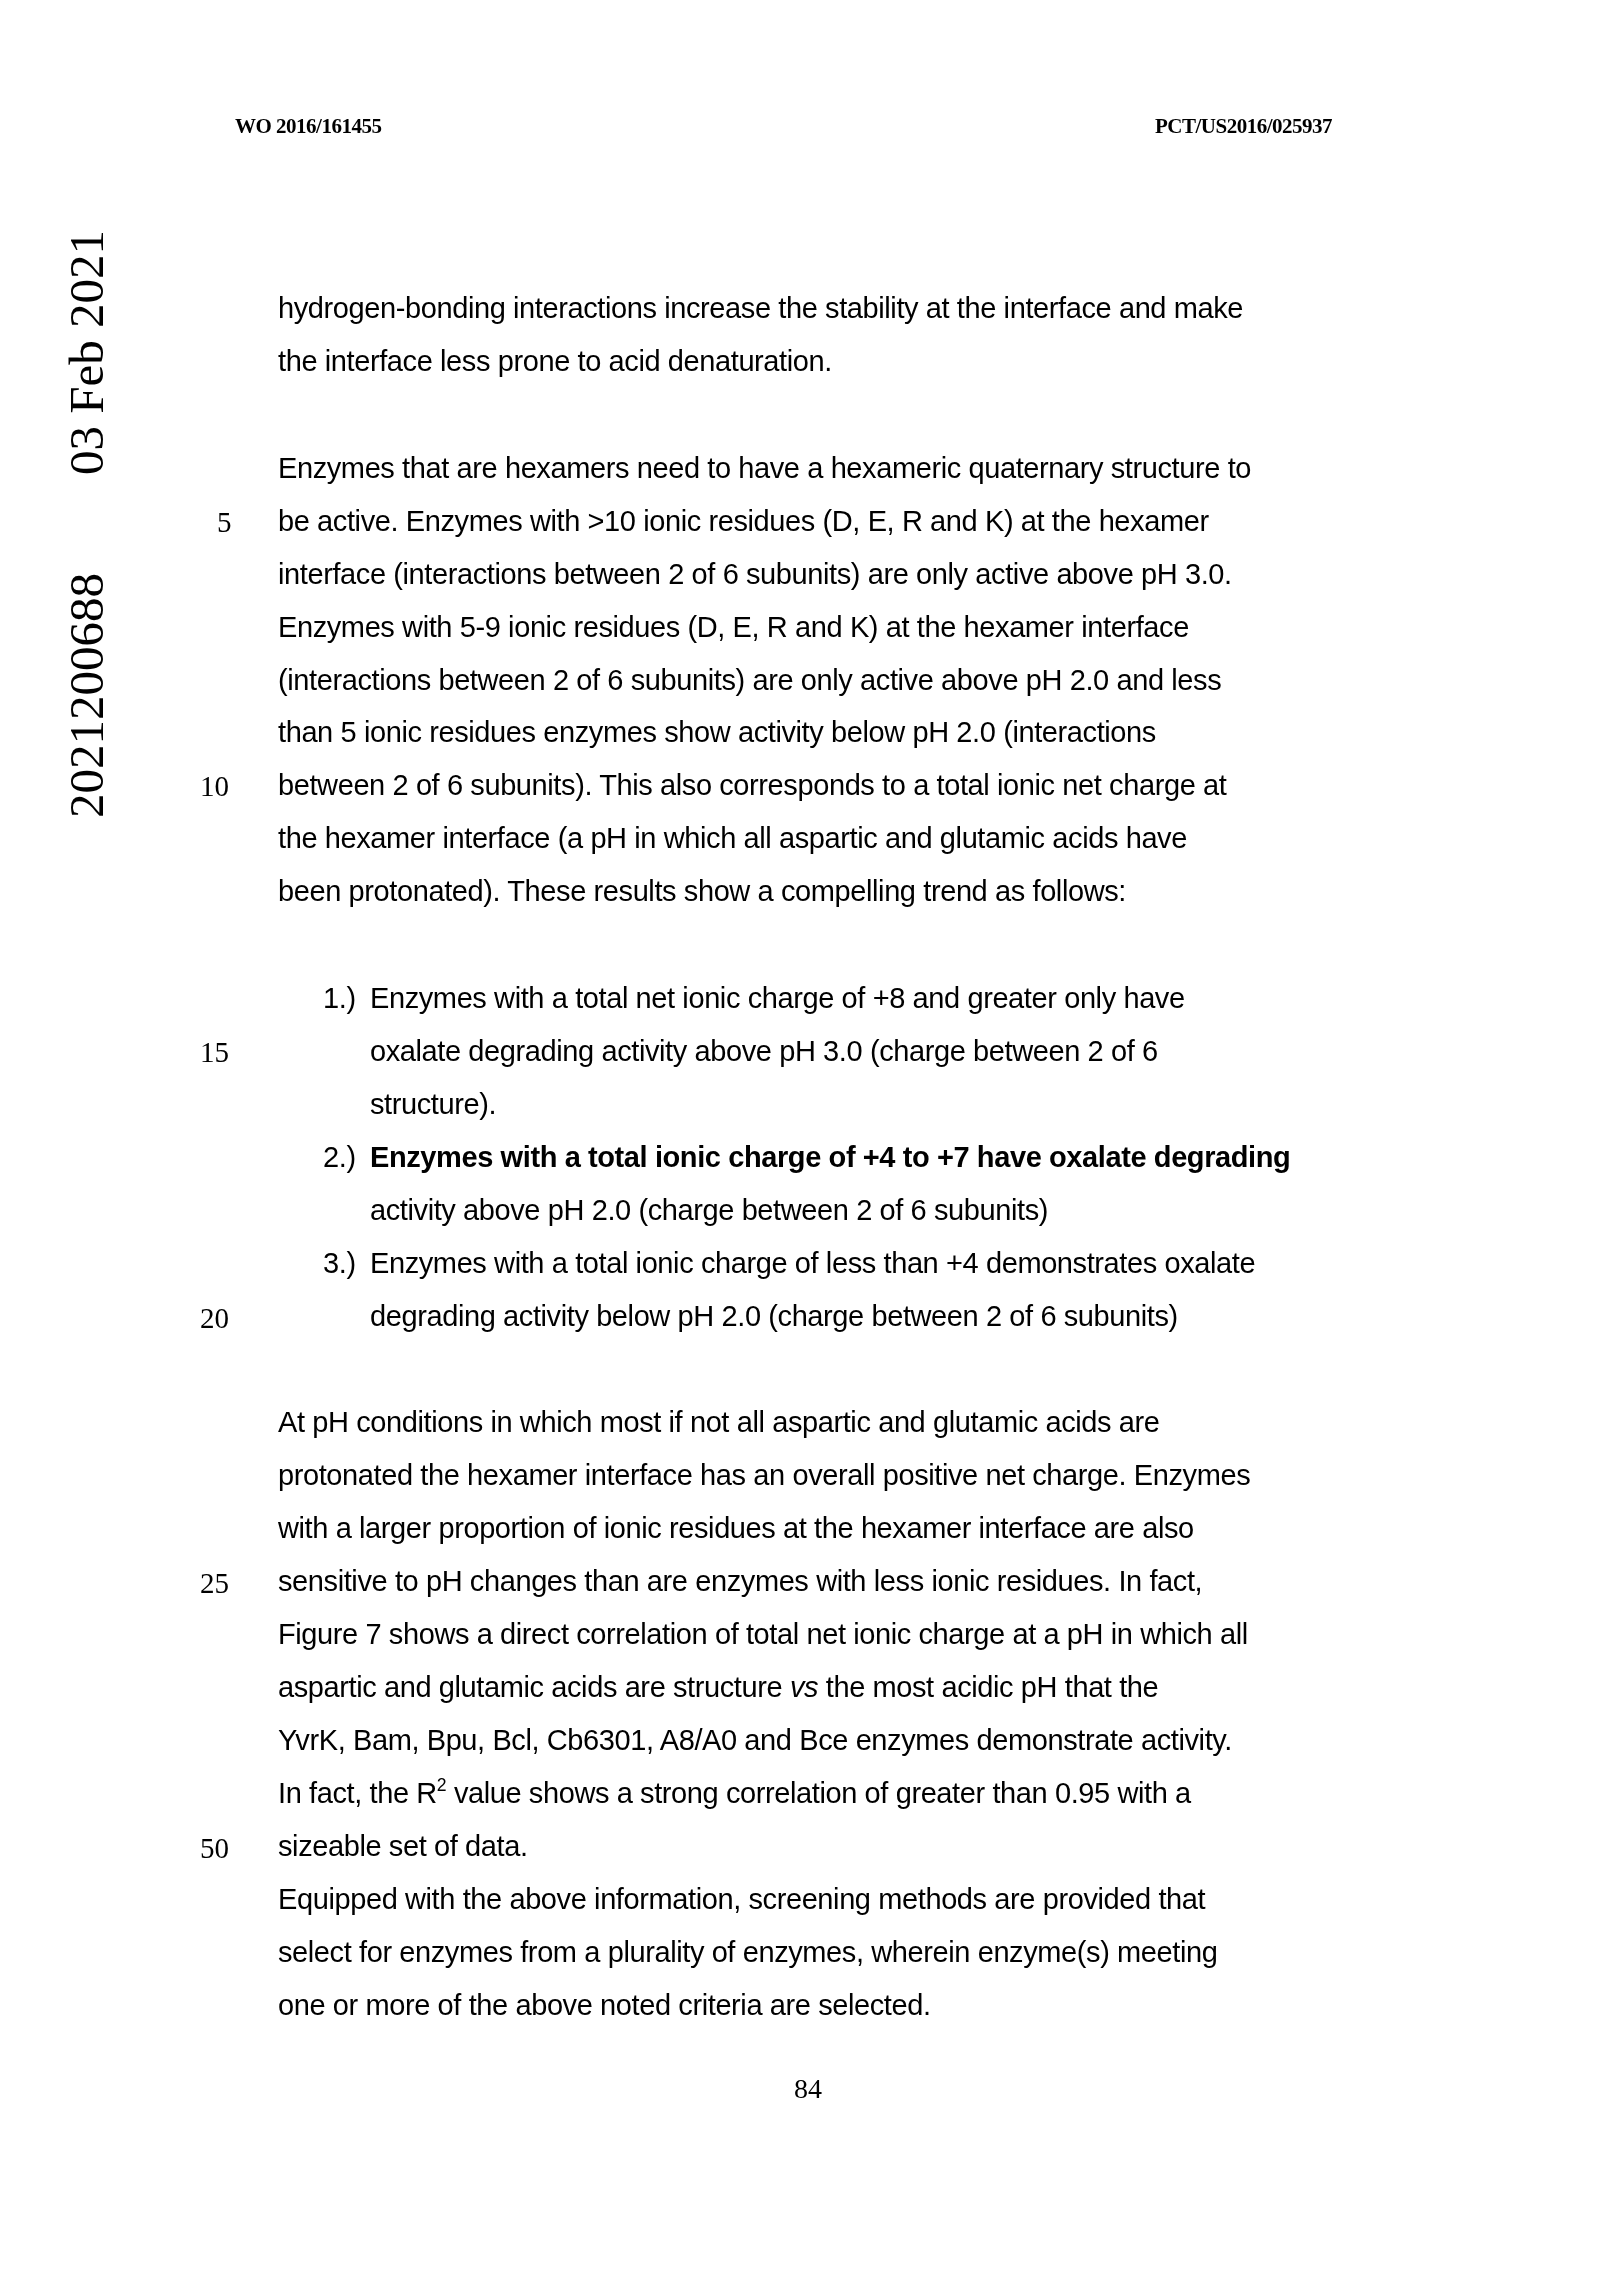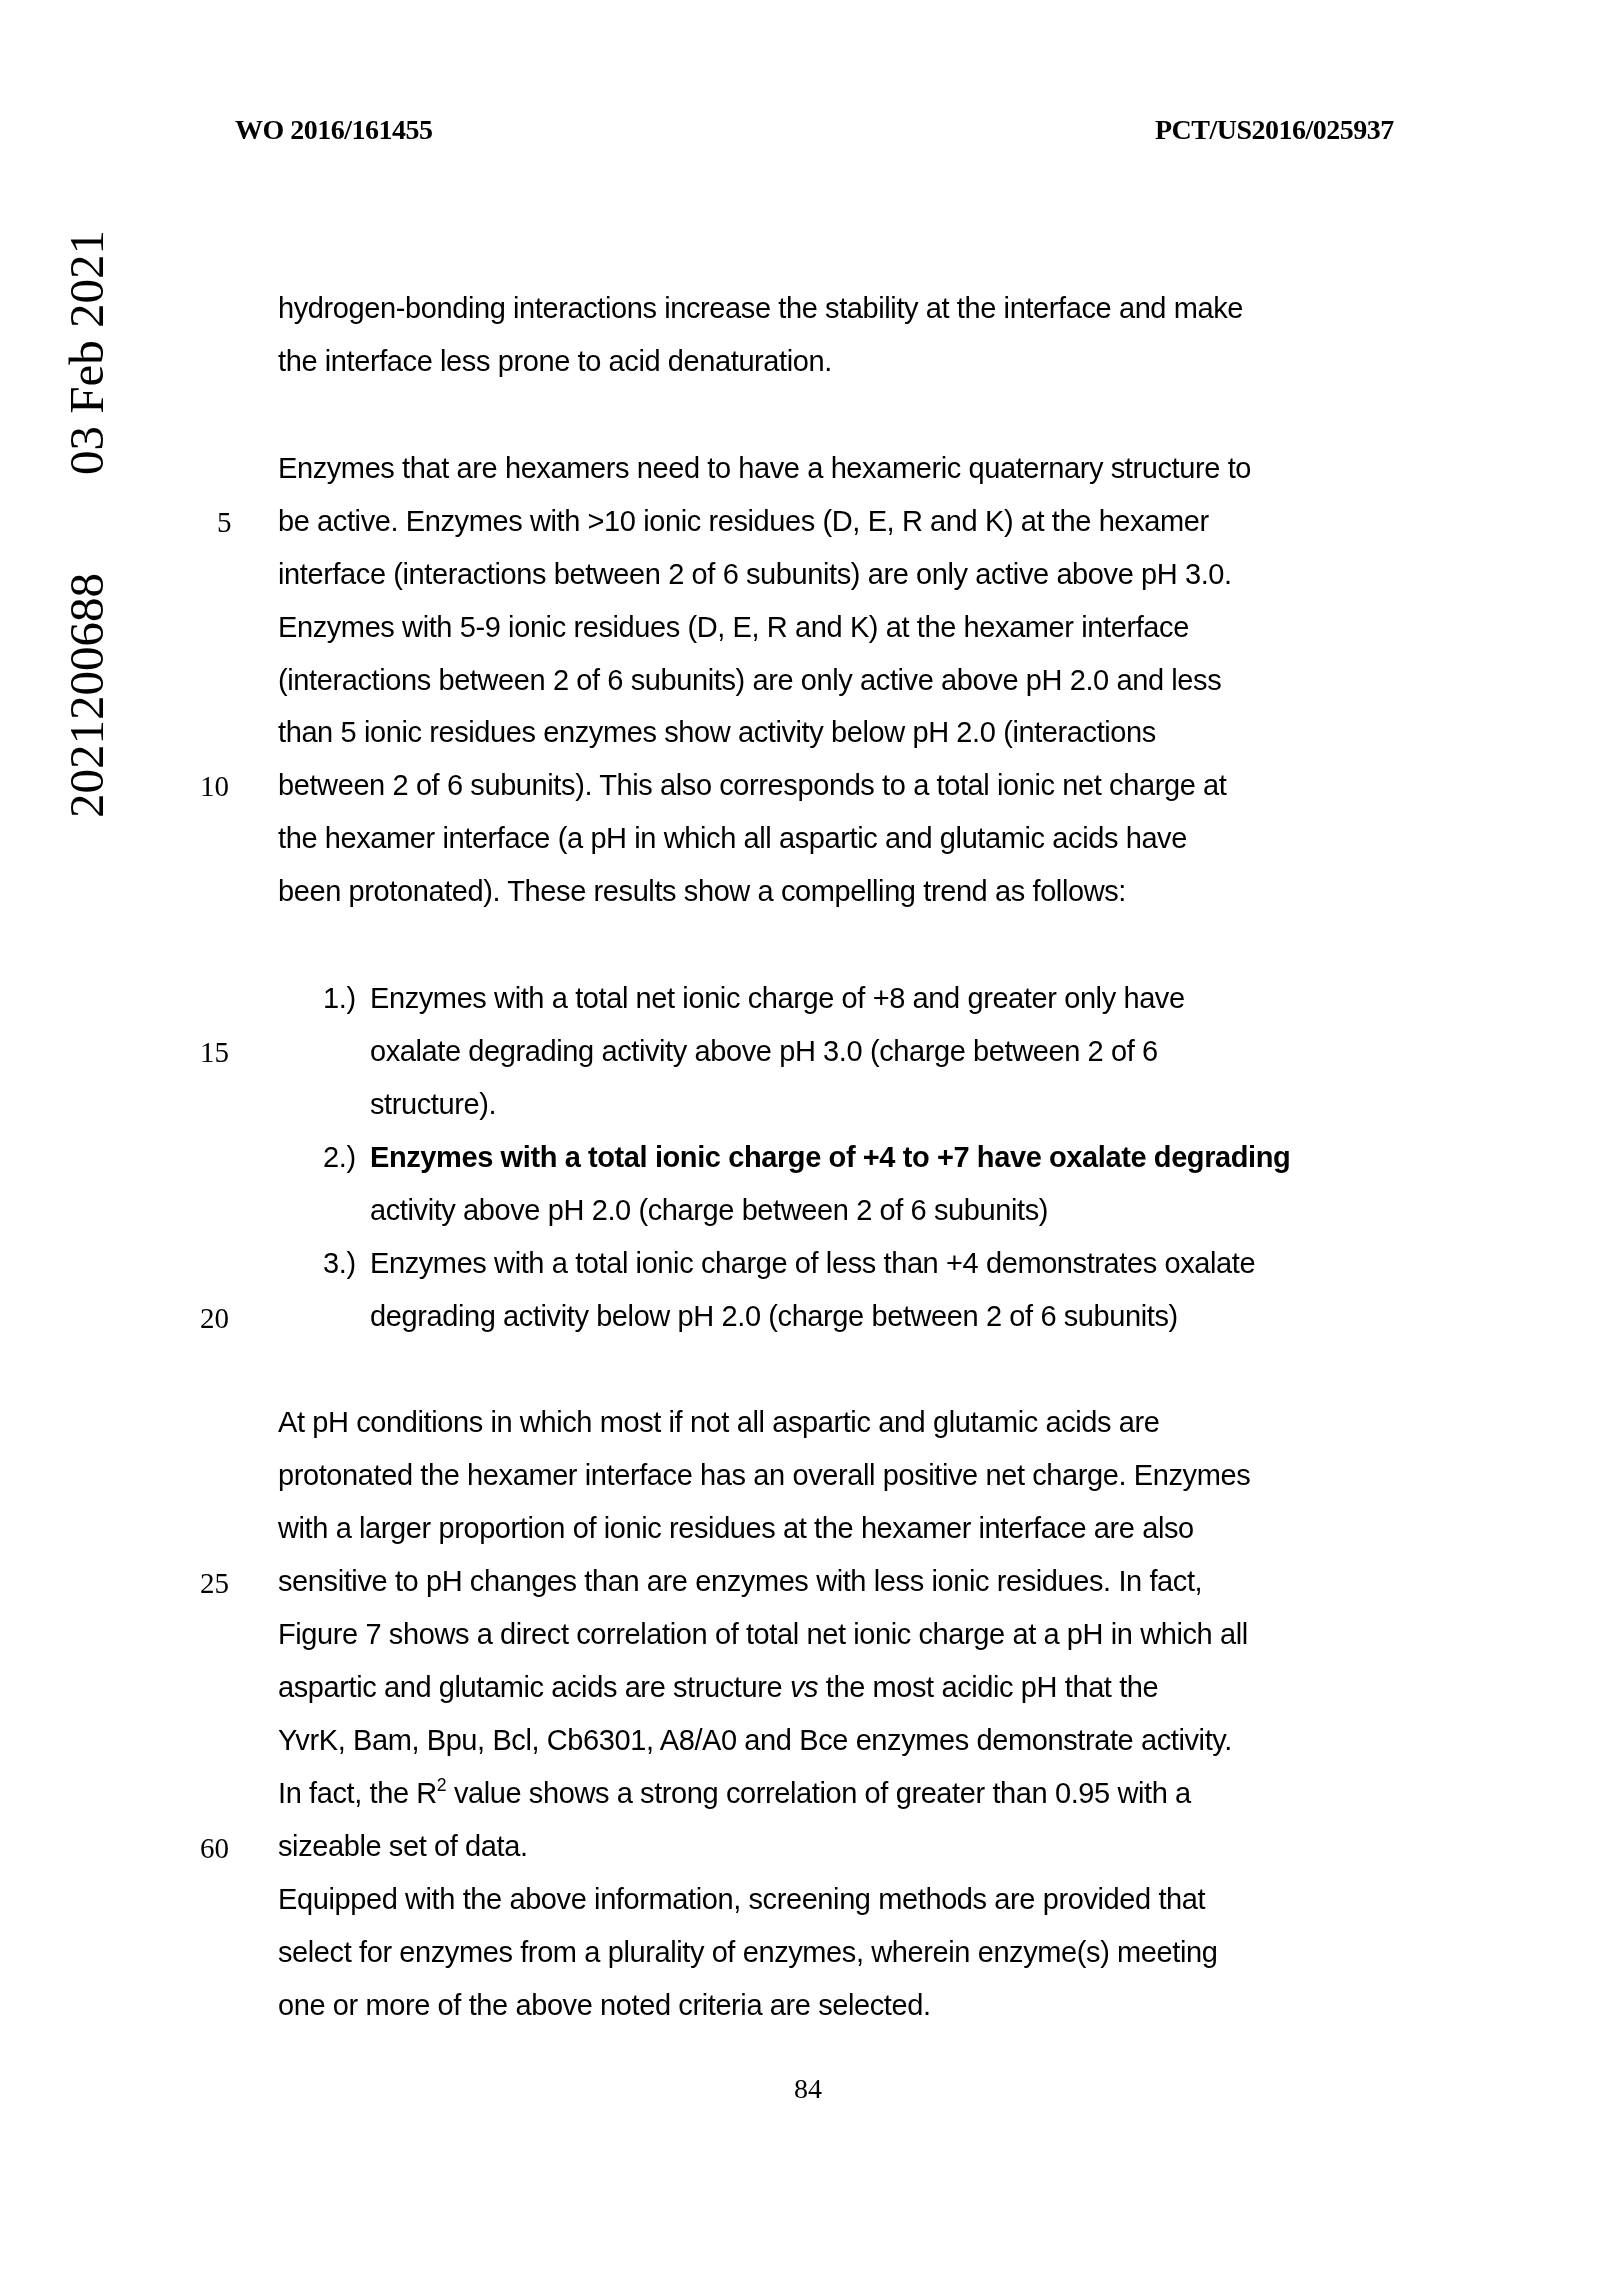--- a/index.html
+++ b/index.html
@@ -1,17 +1,17 @@
 <!DOCTYPE html>
 <html><head>
   <meta charset="utf-8">
   <style>
     html, body { margin: 0; padding: 0; background: #ffffff; }
     body { width: 1620px; height: 2293px; position: relative; overflow: hidden; color: #000; }
-    .hdr { position: absolute; top: 114px; font-family: "Liberation Serif", serif; font-weight: bold; font-size: 28px; letter-spacing: -0.5px; }
+    .hdr { position: absolute; top: 114px; font-family: "Liberation Serif", serif; font-weight: bold; font-size: 21px; letter-spacing: -0.5px; }
     .hdr-left { left: 235px; }
     .hdr-right { left: 1155px; }
     .side { position: absolute; left: 62px; top: 818px; transform-origin: 0 0; transform: rotate(-90deg); font-family: "Liberation Serif", serif; font-size: 49px; white-space: nowrap; line-height: 1; }
     .side .gap { display: inline-block; width: 98px; }
     .ln { position: absolute; font-family: "Liberation Sans", sans-serif; font-size: 29px; white-space: nowrap; line-height: 1; letter-spacing: -0.4px; }
     .num { position: absolute; font-family: "Liberation Serif", serif; font-size: 29px; line-height: 1; }
     .pn { position: absolute; left: 794px; top: 2073px; font-family: "Liberation Serif", serif; font-size: 28px; }
     sup { font-size: 17.6px; line-height: 0; vertical-align: 11.8px; }
   </style>
 </head>
@@ -24,21 +24,21 @@
 
   <div class="side">
     <span>2021200688</span><span class="gap"></span><span>03 Feb 2021</span>
   </div>
 
   <div class="num" style="left:217px; top:508px;">5</div>
   <div class="num" style="left:200px; top:772px;">10</div>
   <div class="num" style="left:200px; top:1038px;">15</div>
   <div class="num" style="left:200px; top:1304px;">20</div>
   <div class="num" style="left:200px; top:1569px;">25</div>
-  <div class="num" style="left:200px; top:1834px;">60</div>
+  <div class="num" style="left:200px; top:1834px;">50</div>
 
   <div>
     <div class="ln" style="left:278px; top:294px;">hydrogen-bonding interactions increase the stability at the interface and make</div>
     <div class="ln" style="left:278px; top:347px;">the interface less prone to acid denaturation.</div>
   </div>
 
   <div>
     <div class="ln" style="left:278px; top:454px;">Enzymes that are hexamers need to have a hexameric quaternary structure to</div>
     <div class="ln" style="left:278px; top:507px;">be active. Enzymes with &gt;10 ionic residues (D, E, R and K) at the hexamer</div>
     <div class="ln" style="left:278px; top:560px;">interface (interactions between 2 of 6 subunits) are only active above pH 3.0.</div>

